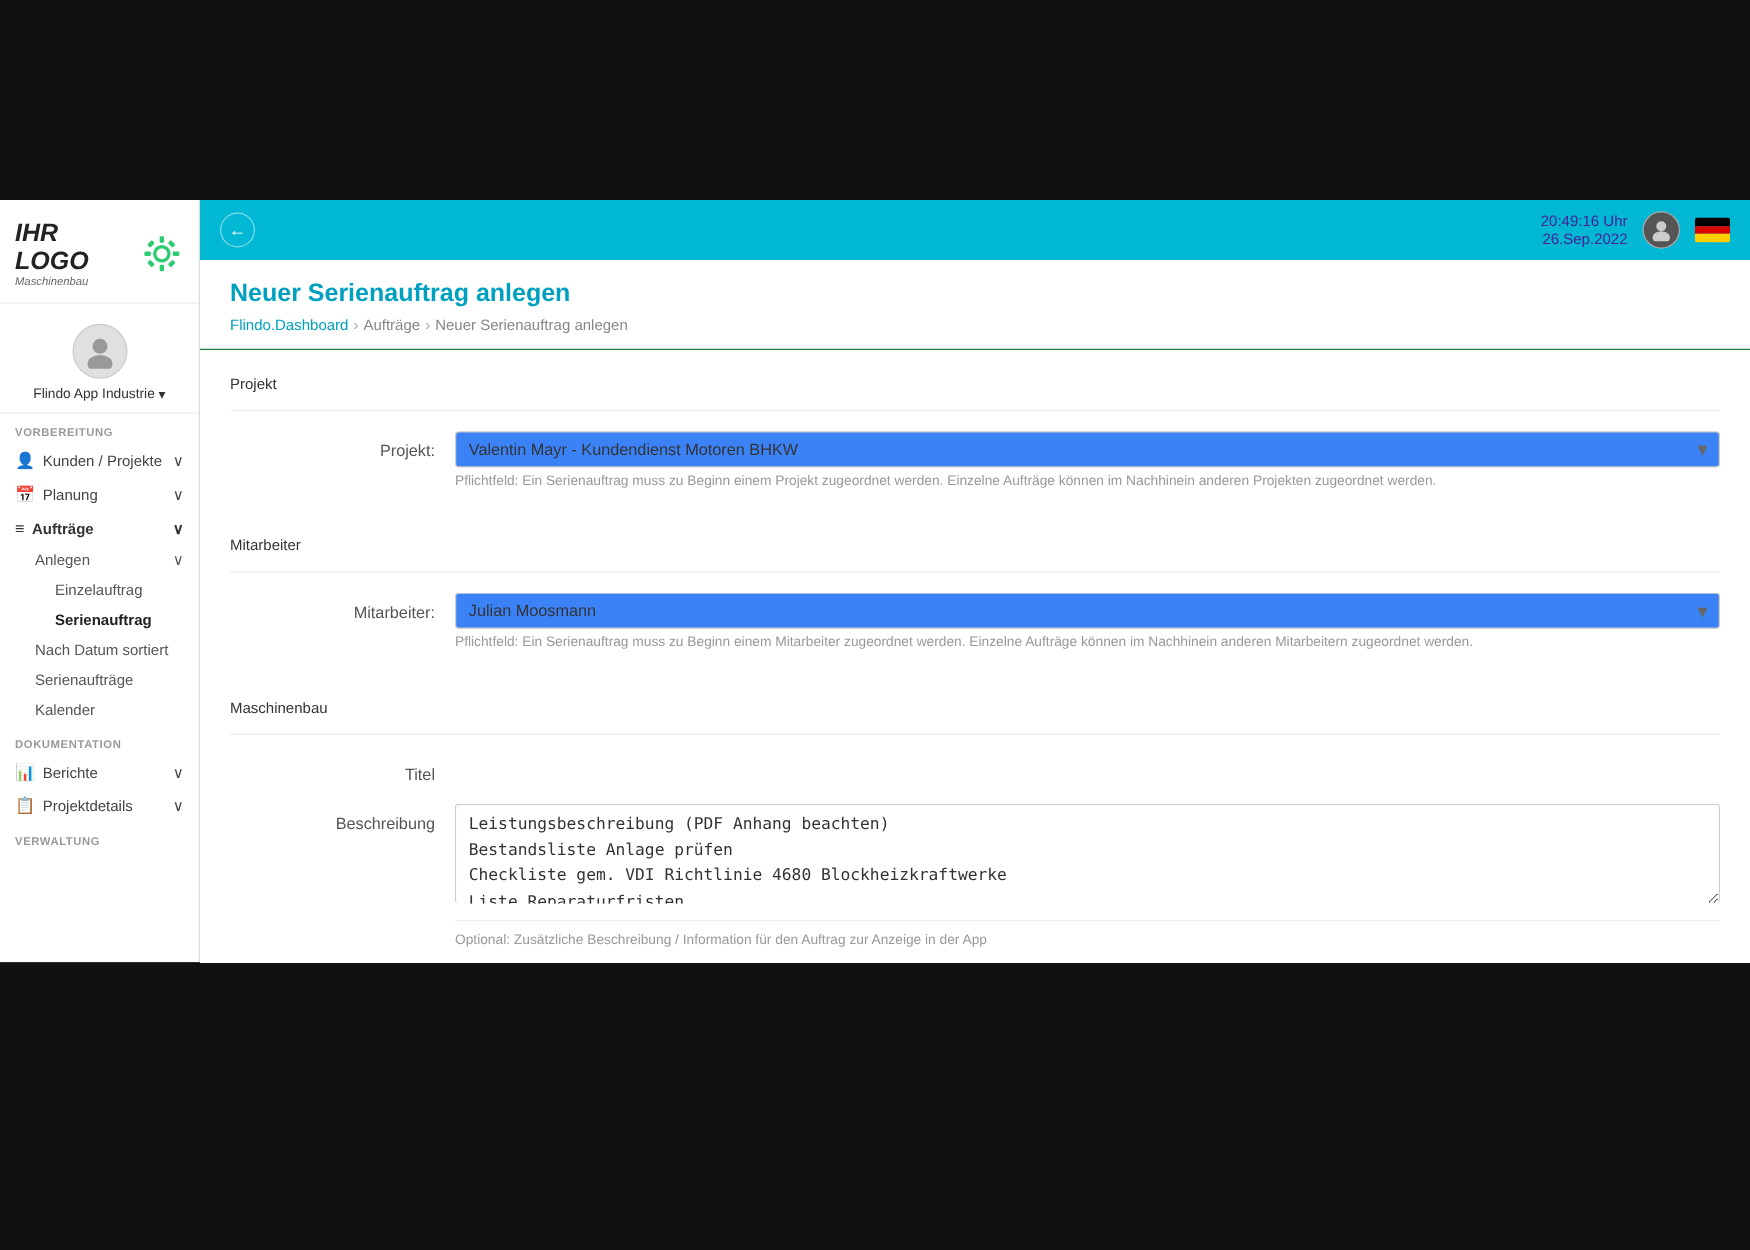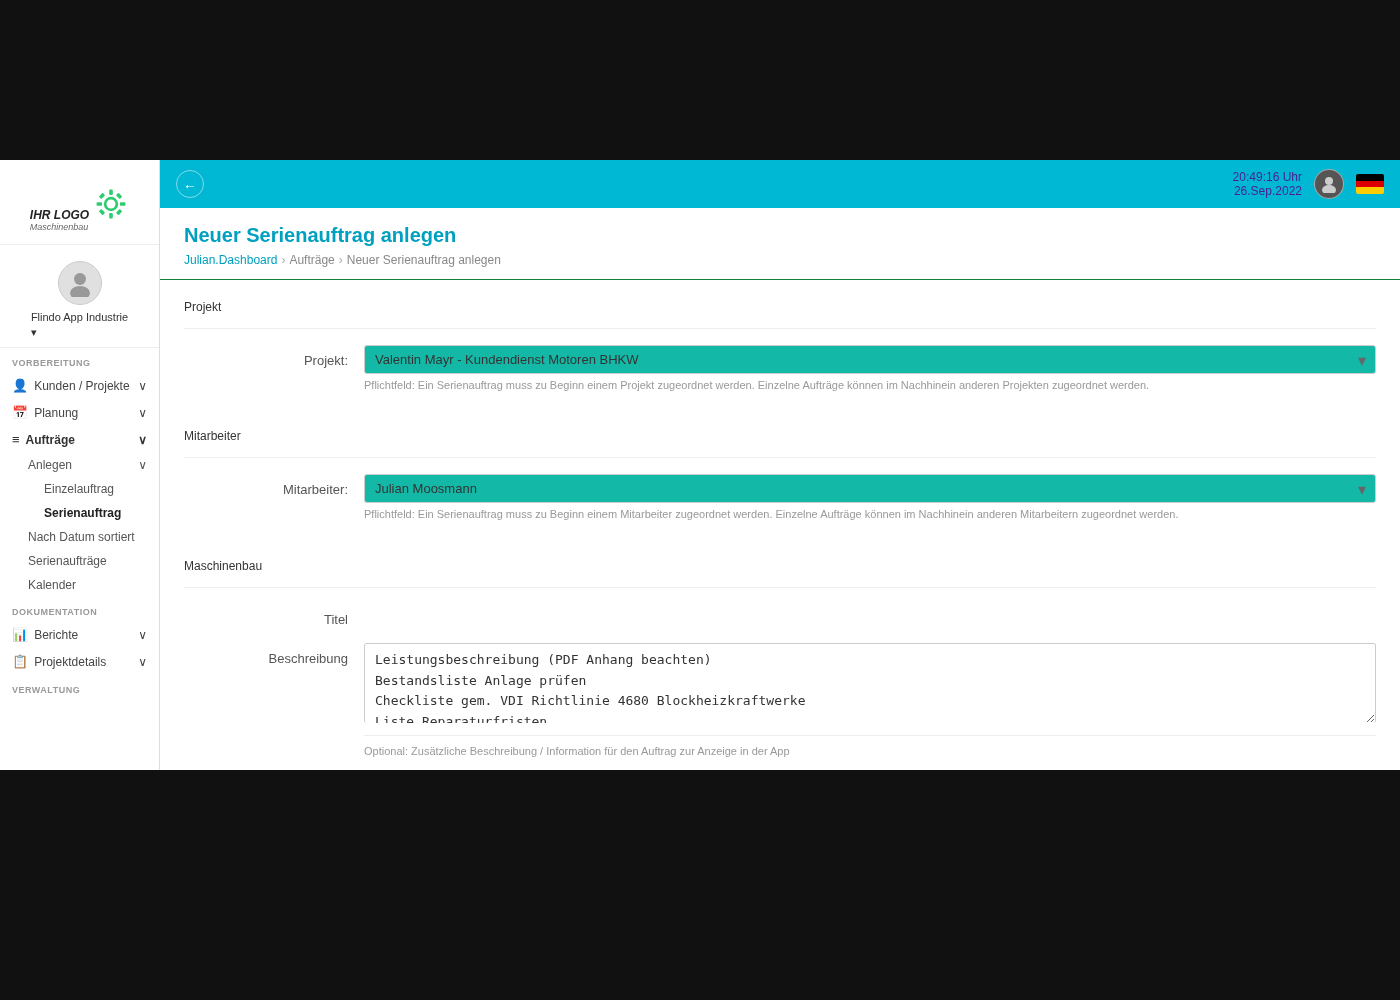--- a/index.html
+++ b/index.html
@@ -42,25 +42,24 @@
       padding: 16px 12px 12px 12px;
       border-bottom: 1px solid #eee;
       display: flex;
       align-items: center;
       justify-content: center;
       min-height: 60px;
     }
 
     .logo-text {
       font-weight: 900;
-      font-size: 12px;
+      font-size: 20px;
       color: #222;
       line-height: 1.1;
       font-style: italic;
-      margin-top: 33px;
     }
 
     .logo-gear {
       width: 36px;
       height: 36px;
       margin-left: 4px;
     }
 
     .sidebar-user {
       padding: 16px 12px 8px 12px;
@@ -84,21 +83,20 @@
 
     .user-name-btn {
       font-size: 11px;
       color: #333;
       cursor: pointer;
       display: flex;
       align-items: flex-start;
       gap: 3px;
       background: none;
       border: none;
-      flex-direction: column;
     }
 
     .sidebar-section-label {
       font-size: 9px;
       color: #999;
       font-weight: bold;
       letter-spacing: 0.5px;
       padding: 10px 12px 4px 12px;
       text-transform: uppercase;
     }
@@ -291,21 +289,21 @@
       pointer-events: none;
     }
 
     .select-wrapper select {
       width: 100%;
       padding: 6px 30px 6px 10px;
       border: 1px solid #ccc;
       border-radius: 3px;
       font-size: 13px;
       color: #333;
-      background: #14b8a6;
+      background: #3b82f6;
       appearance: none;
       cursor: pointer;
     }
 
     .help-text {
       font-size: 11px;
       color: #999;
       margin-top: 4px;
       line-height: 1.4;
     }
@@ -478,21 +476,21 @@
             <div class="flag-stripe" style="background:#FFCE00;"></div>
           </div>
         </div>
       </div>
 
       <div class="page-content">
 
         <div class="page-header">
           <div class="page-title">Neuer Serienauftrag anlegen</div>
           <div class="breadcrumb">
-            <a class="breadcrumb-link">Julian.Dashboard</a>
+            <a class="breadcrumb-link">Flindo.Dashboard</a>
             <span class="breadcrumb-sep">›</span>
             <span class="breadcrumb-current">Aufträge</span>
             <span class="breadcrumb-sep">›</span>
             <span class="breadcrumb-current">Neuer Serienauftrag anlegen</span>
           </div>
         </div>
 
         <div class="form-container">
 
           <div class="section-title">Projekt</div>

